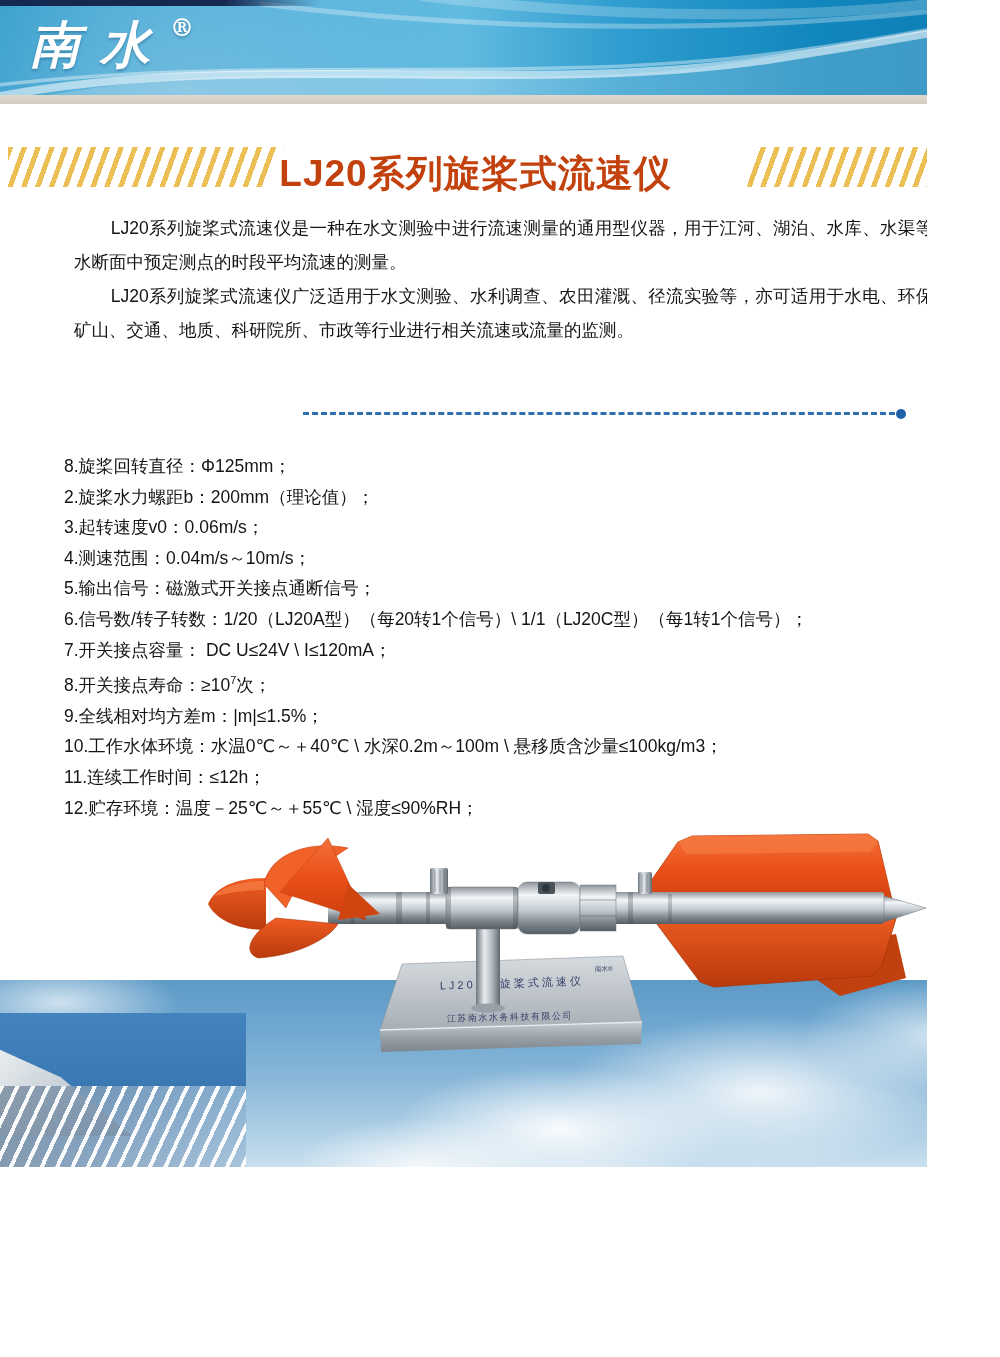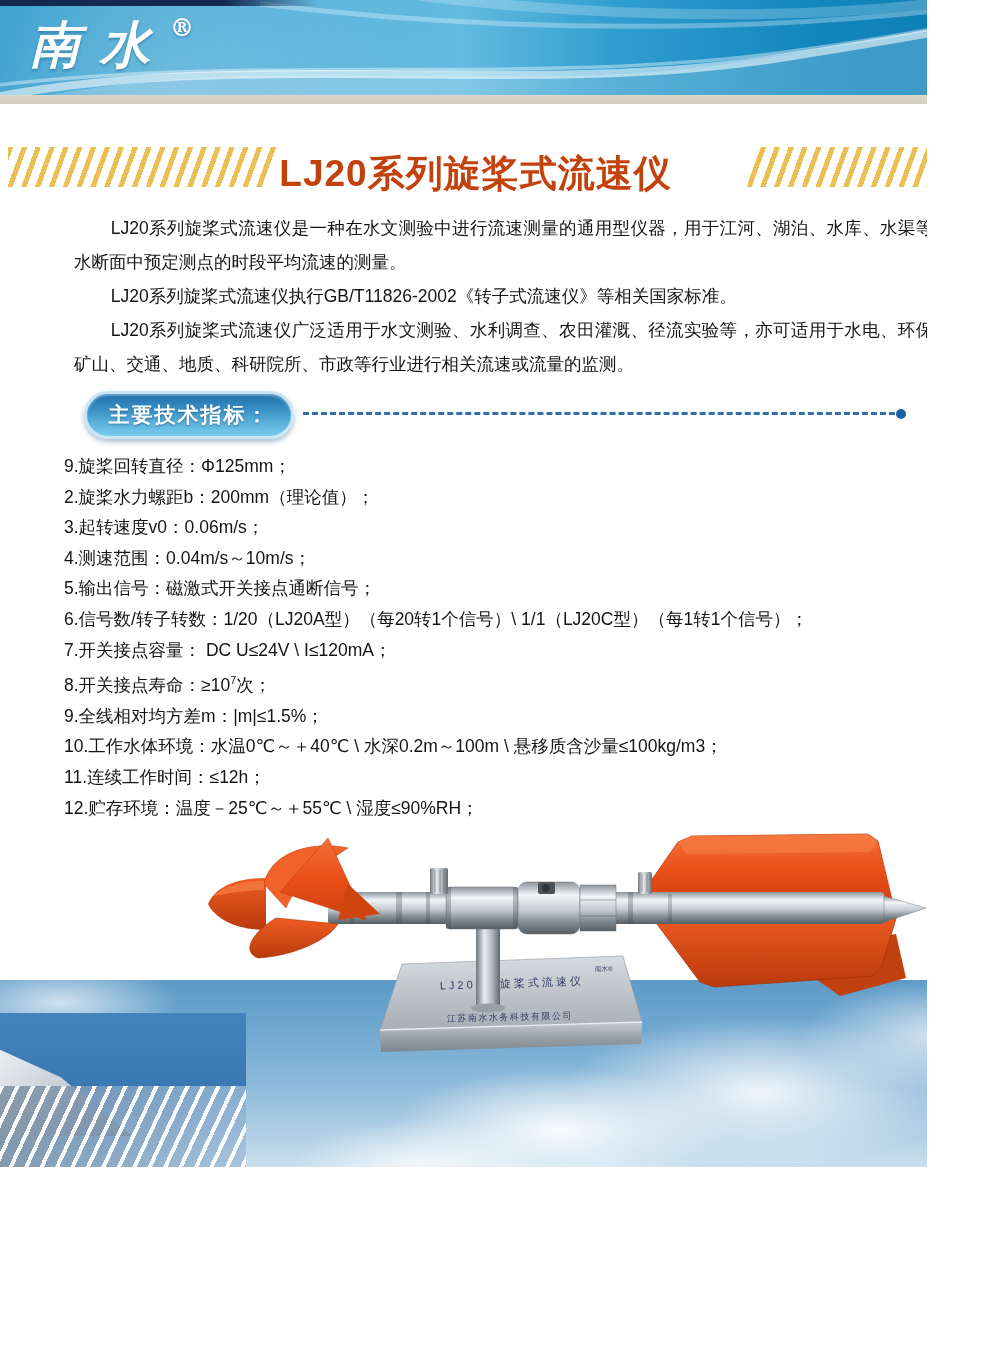--- a/index.html
+++ b/index.html
@@ -113,30 +113,28 @@
     <div class="logo"><span>南水</span><span class="reg">®</span></div>
   </div>
   <div class="beige-strip"></div>
 
   <div class="stripes stripes-left"></div>
   <div class="stripes stripes-right"></div>
   <div class="page-title">LJ20系列旋桨式流速仪</div>
 
   <div class="intro">
     <p>LJ20系列旋桨式流速仪是一种在水文测验中进行流速测量的通用型仪器，用于江河、湖泊、水库、水渠等过水断面中预定测点的时段平均流速的测量。</p>
-    <p>LJ20系列旋桨式流速仪执行GB/T11826-2002《转子式流速仪》等相关国家标准。</p>
     <p>LJ20系列旋桨式流速仪广泛适用于水文测验、水利调查、农田灌溉、径流实验等，亦可适用于水电、环保、矿山、交通、地质、科研院所、市政等行业进行相关流速或流量的监测。</p>
   </div>
 
-  <div class="badge">主要技术指标：</div>
   <div class="dash-line"></div>
   <div class="dash-dot"></div>
 
   <div class="specs">
-    <div class="spec">9.旋桨回转直径：Φ125mm；</div>
+    <div class="spec">8.旋桨回转直径：Φ125mm；</div>
     <div class="spec">2.旋桨水力螺距b：200mm（理论值）；</div>
     <div class="spec">3.起转速度v0：0.06m/s；</div>
     <div class="spec">4.测速范围：0.04m/s～10m/s；</div>
     <div class="spec">5.输出信号：磁激式开关接点通断信号；</div>
     <div class="spec">6.信号数/转子转数：1/20（LJ20A型）（每20转1个信号）\ 1/1（LJ20C型）（每1转1个信号）；</div>
     <div class="spec">7.开关接点容量：  DC U≤24V \ I≤120mA；</div>
     <div class="spec"><span>8.开关接点寿命：≥10</span><span class="sup">7</span><span>次；</span></div>
     <div class="spec">9.全线相对均方差m：|m|≤1.5%；</div>
     <div class="spec">10.工作水体环境：水温0℃～＋40℃ \ 水深0.2m～100m \ 悬移质含沙量≤100kg/m3；</div>
     <div class="spec">11.连续工作时间：≤12h；</div>

